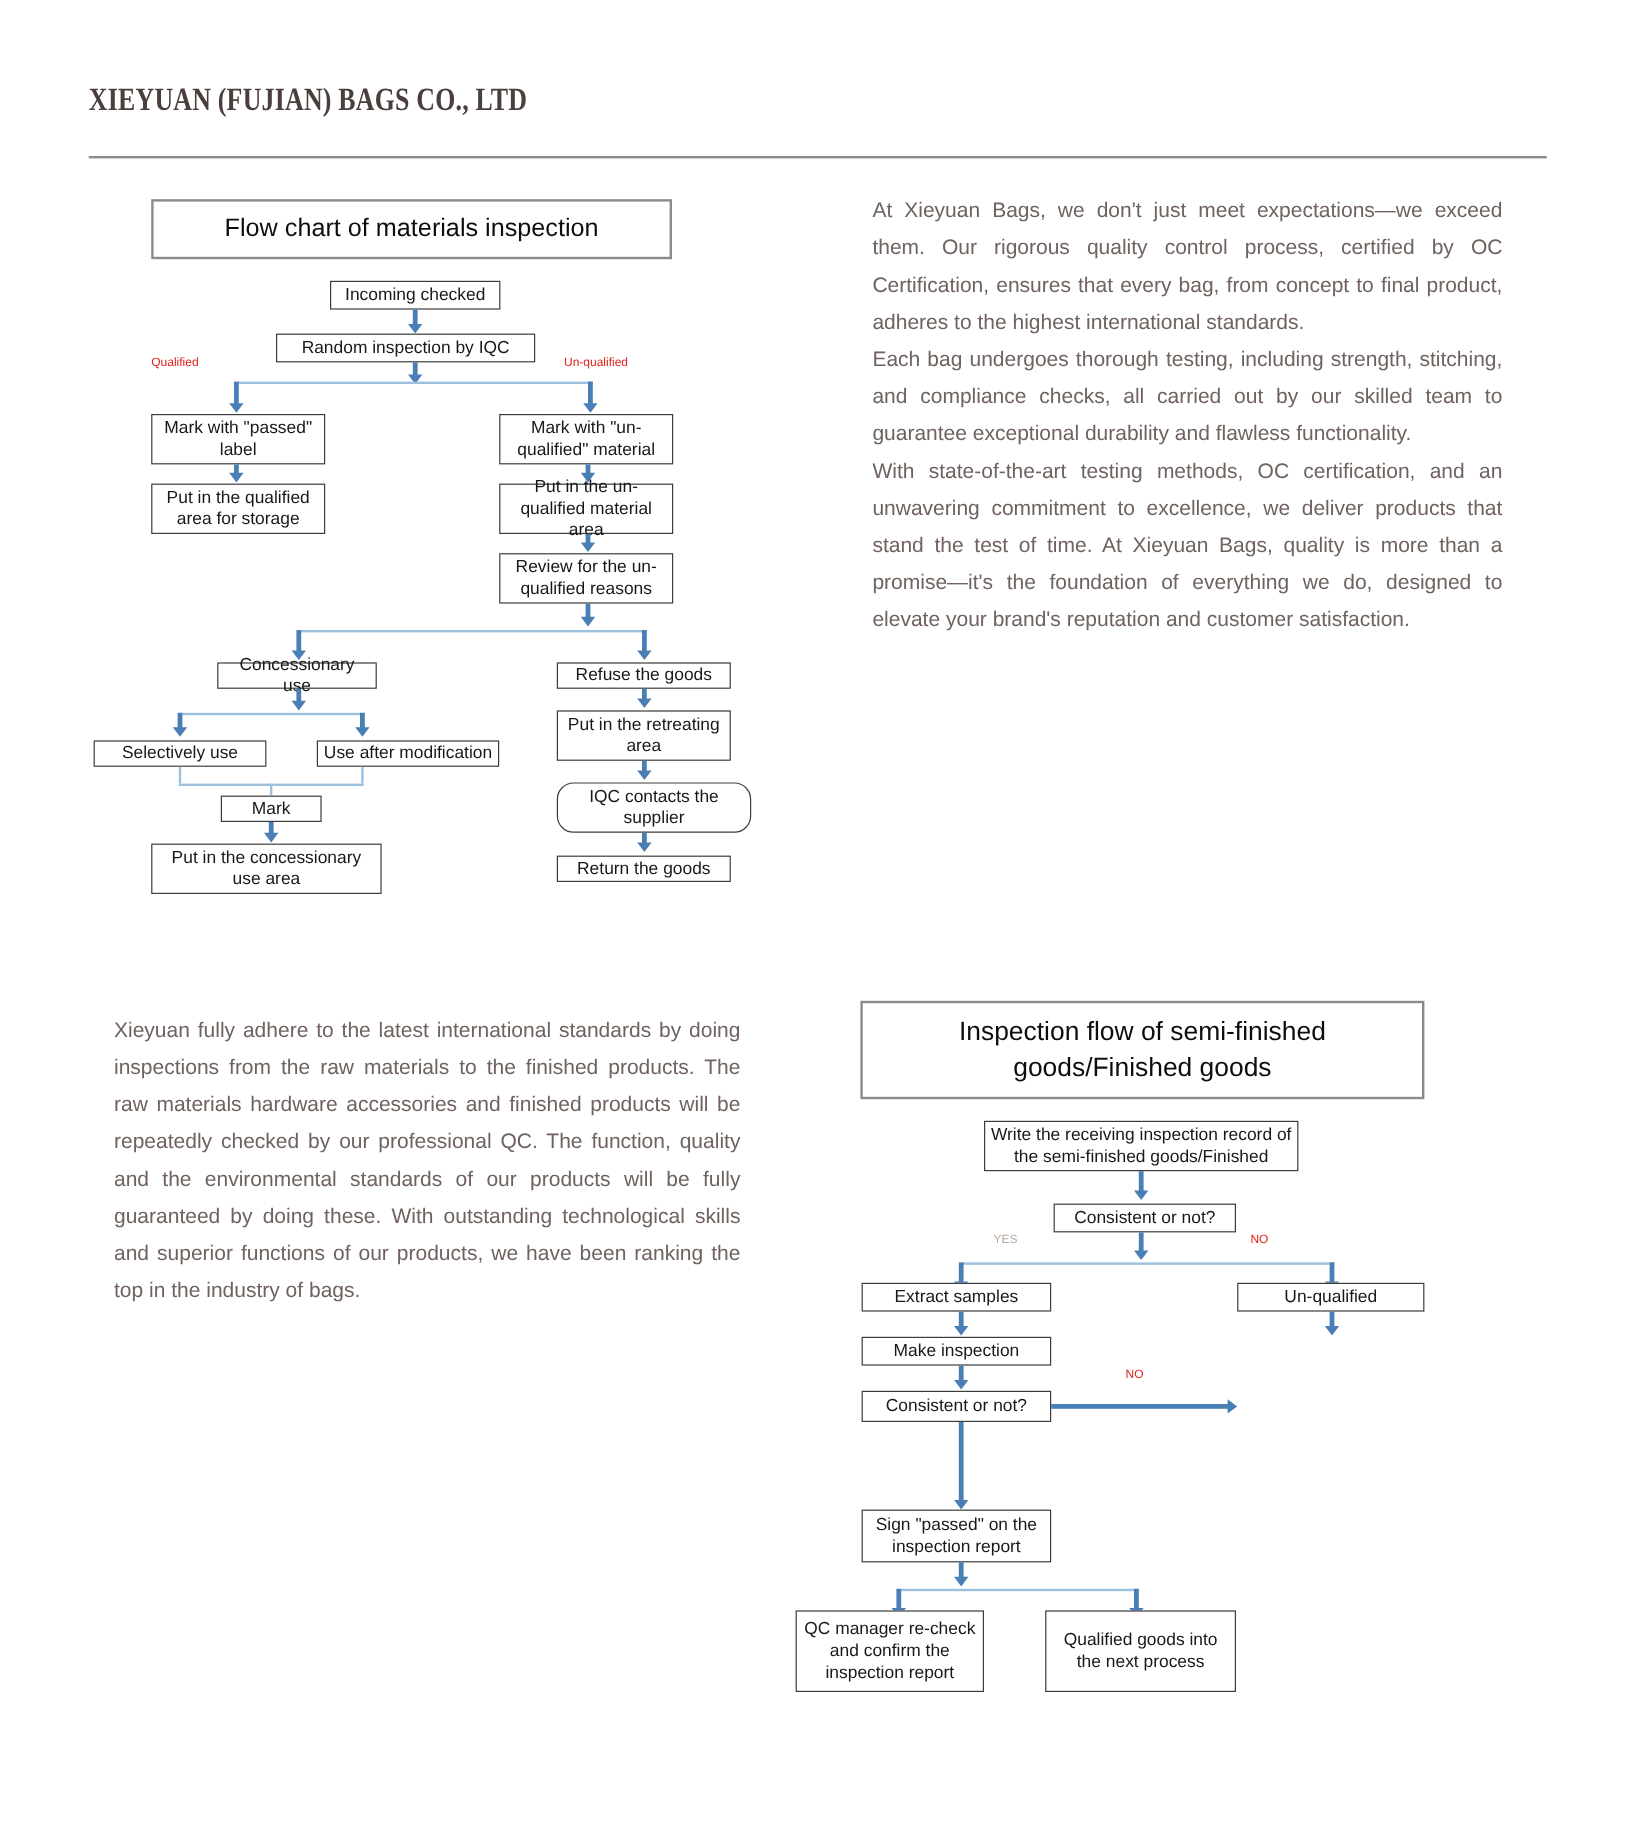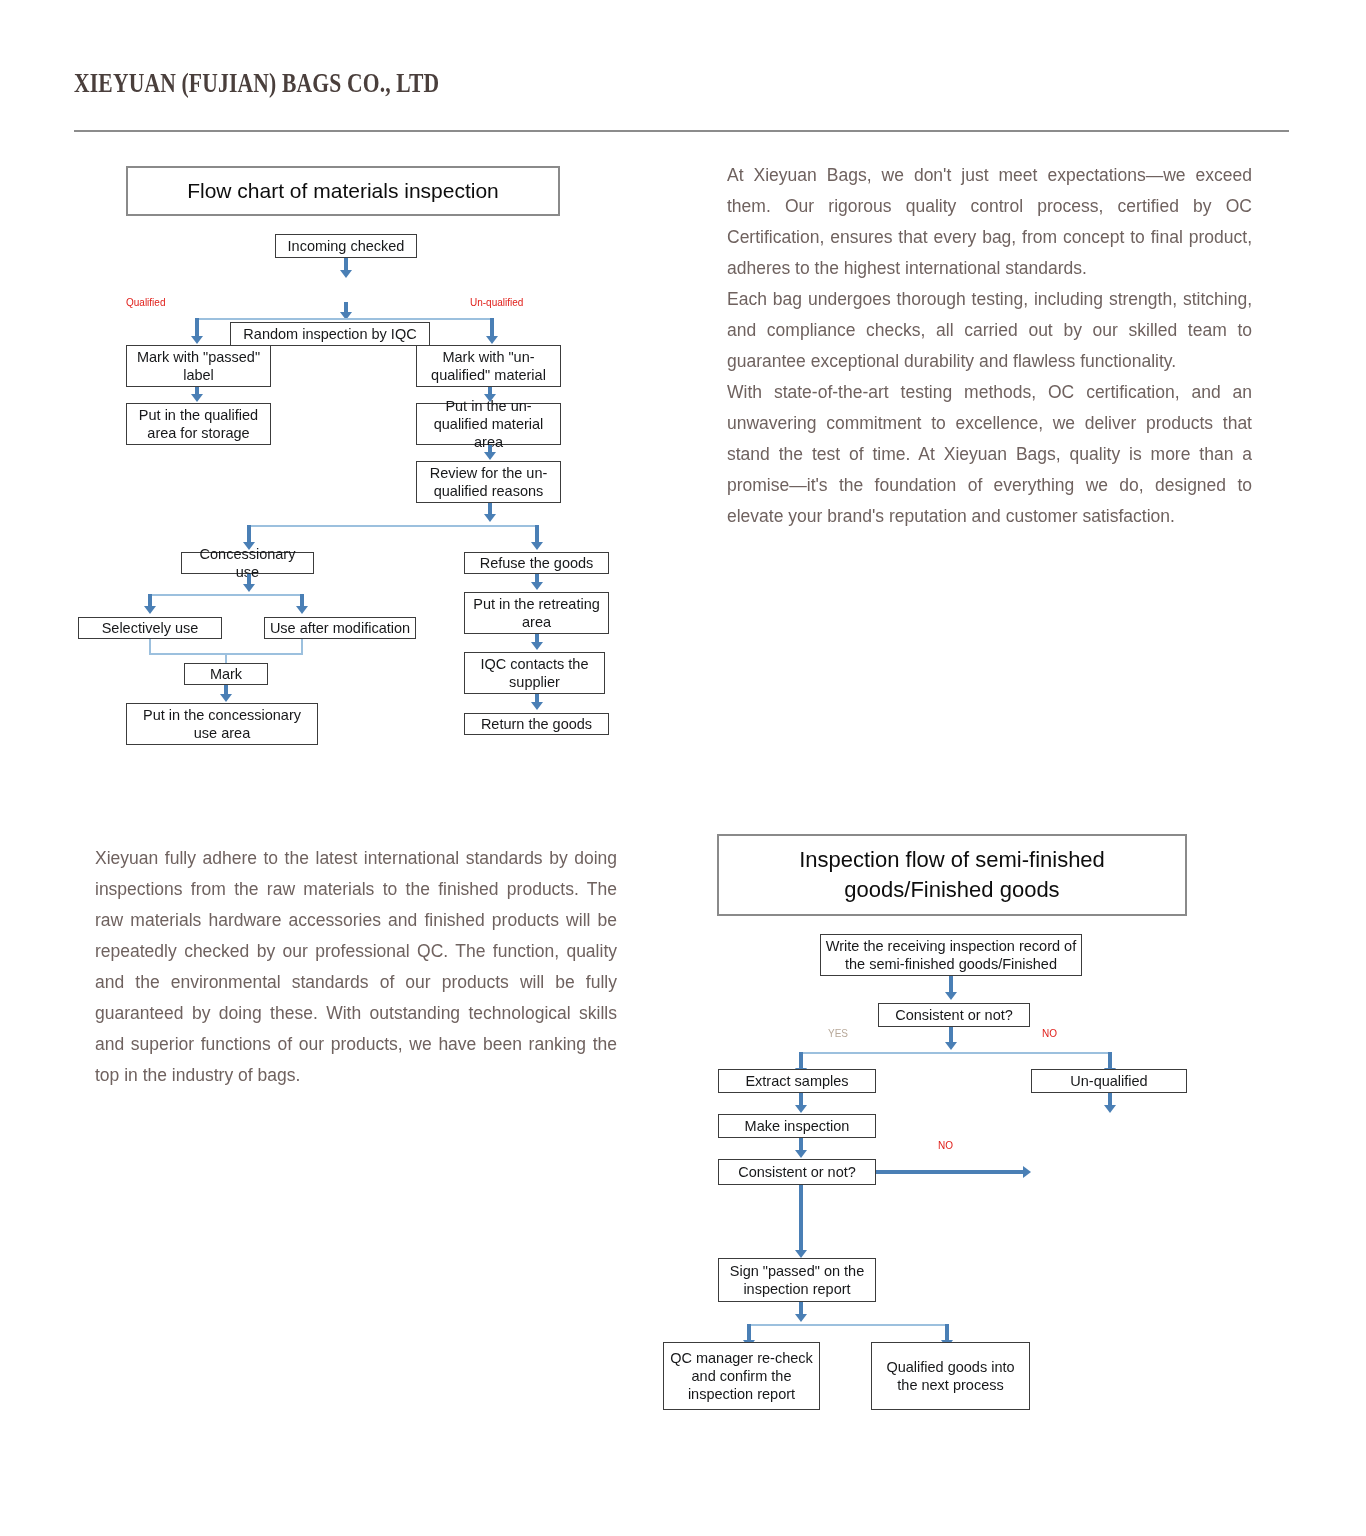--- a/index.html
+++ b/index.html
@@ -53,21 +53,21 @@
   <div class="ftitle" style="left:0;top:0;width:434px;height:50px;font-size:21px;">
     <span>Flow chart of materials inspection</span>
   </div>
 
   <div class="fbox" style="left:149px;top:68px;width:142px;height:24px;">
     <span>Incoming checked</span>
     </div>
   <div class="vline" style="left:218px;top:92px;height:14px;"></div>
   <div class="ahead" style="left:214px;top:104px;"></div>
 
-  <div class="fbox" style="left:104px;top:112px;width:200px;height:24px;margin-top:44px;">
+  <div class="fbox" style="left:104px;top:112px;width:216px;height:24px;">
     <span>Random inspection by IQC</span>
     </div>
   <div class="vline" style="left:218px;top:136px;height:14px;"></div>
   <div class="ahead" style="left:214px;top:146px;"></div>
 
   <div class="hline" style="left:71px;top:152px;width:297px;"></div>
   <div class="vline" style="left:69px;top:152px;height:20px;"></div>
   <div class="ahead" style="left:65px;top:170px;"></div>
   <div class="vline" style="left:364px;top:152px;height:20px;"></div>
   <div class="ahead" style="left:360px;top:170px;"></div>
@@ -141,21 +141,21 @@
   <div class="fbox" style="left:338px;top:386px;width:145px;height:22px;">
     <span>Refuse the goods</span>
     </div>
   <div class="vline" style="left:409px;top:408px;height:12px;"></div>
   <div class="ahead" style="left:405px;top:416px;"></div>
   <div class="fbox" style="left:338px;top:426px;width:145px;height:42px;">
     <span>Put in the retreating area</span>
     </div>
   <div class="vline" style="left:409px;top:468px;height:12px;"></div>
   <div class="ahead" style="left:405px;top:476px;"></div>
-  <div class="fbox" style="left:338px;top:486px;width:141px;height:42px;">
+  <div class="fbox" style="left:338px;top:486px;width:162px;height:42px;border-radius:14px;">
     <span>IQC contacts the supplier</span>
     </div>
   <div class="vline" style="left:409px;top:528px;height:12px;"></div>
   <div class="ahead" style="left:405px;top:536px;"></div>
   <div class="fbox" style="left:338px;top:547px;width:145px;height:22px;">
     <span>Return the goods</span>
     </div>
 </div>
 
 <div class="para" id="right-intro">

